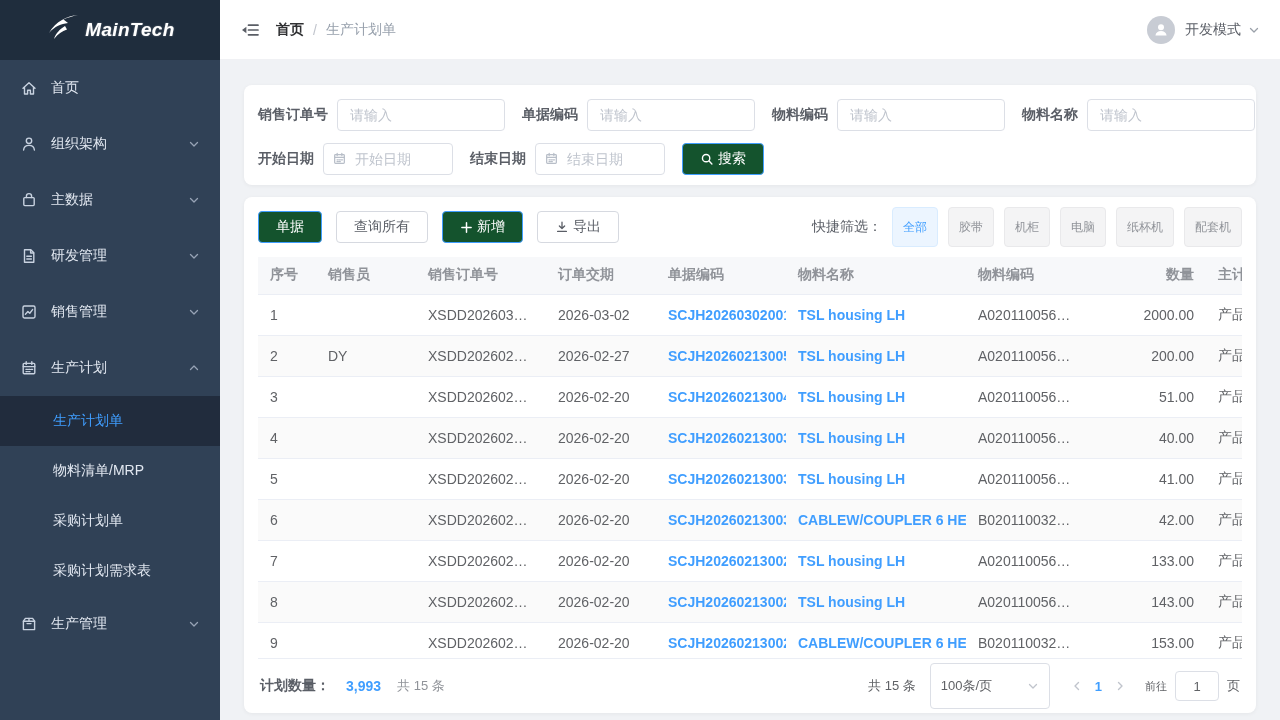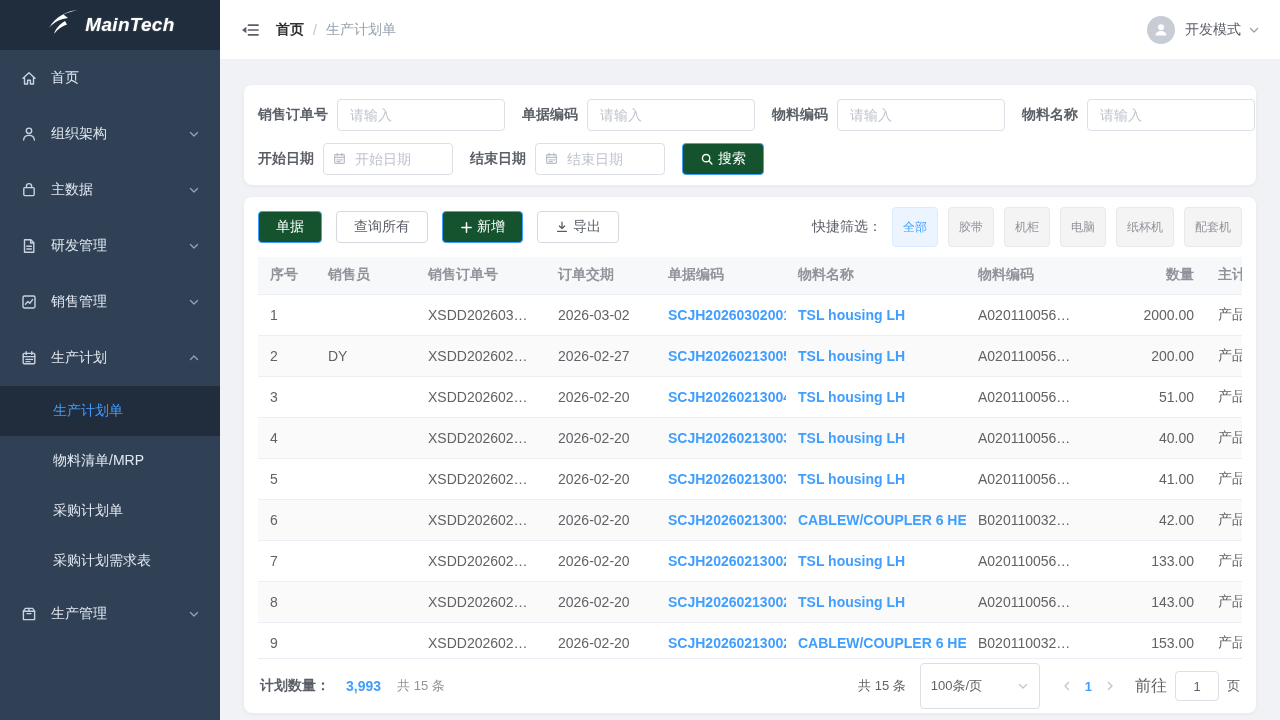--- a/index.html
+++ b/index.html
@@ -2,21 +2,21 @@
 <html><head>
 <meta charset="utf-8">
 <style>
   * { box-sizing: border-box; margin: 0; padding: 0; }
   html,body { width:1280px; height:720px; overflow:hidden; }
   body { font-family:"Liberation Sans","DejaVu Sans",sans-serif; background:#f0f2f5; color:#606266; }
   .app { display:flex; width:1280px; height:720px; }
 
   
   .sidebar { width:220px; flex-shrink:0; background:#304156; display:flex; flex-direction:column; }
-  .logo { height:50px; background:#1f2d3d; display:flex; align-items:center; justify-content:center; gap:4px; }
+  .logo { height:60px; background:#1f2d3d; display:flex; align-items:center; justify-content:center; gap:4px; }
   .logo-text { color:#fff; font-style:italic; font-weight:bold; font-size:19px; letter-spacing:.3px; text-shadow:0 0 2px rgba(255,255,255,.35); }
   .menu { flex:1; }
   .menu-item { height:56px; display:flex; align-items:center; padding:0 20px; color:#e2e8f1; font-size:14px; cursor:pointer; }
   .mi-icon { width:18px; height:18px; margin-right:13px; color:#c8d2e0; display:flex; align-items:center; }
   .mi-chevron { margin-left:auto; color:#97a3b5; display:flex; }
   .submenu-item { height:50px; display:flex; align-items:center; padding-left:53px; color:#e2e8f1; font-size:14px; cursor:pointer; }
   .submenu-item.active { background:#212c3d; color:#409eff; }
 
   
   .main { flex:1; min-width:0; display:flex; flex-direction:column; }
@@ -75,21 +75,21 @@
   .pq-label { font-size:14px; font-weight:700; color:#5a5e66; }
   .pq-val { font-size:14px; font-weight:700; color:#409eff; margin-left:16px; }
   .pq-total { font-size:13px; color:#909399; margin-left:16px; }
   .pager { margin-left:auto; display:flex; align-items:center; }
   .pg-total { font-size:13px; color:#606266; }
   .pg-size { width:120px; height:46px; border:1px solid #dcdfe6; border-radius:4px; display:flex; align-items:center; padding:0 10px; margin-left:14px; font-size:13px; color:#606266; cursor:pointer; }
   .pg-size .caret { margin-left:auto; color:#c0c4cc; display:flex; }
   .pg-arrow { color:#c0c4cc; padding:0 9px; display:flex; cursor:pointer; }
   .pg-arrow.prev { margin-left:12px; }
   .pg-cur { color:#409eff; font-size:13px; font-weight:700; padding:0 3px; cursor:pointer; }
-  .pg-goto { font-size:16px; color:#606266; margin-left:10px; }
+  .pg-goto { font-size:11px; color:#606266; margin-left:10px; }
   .pg-input { width:44px; height:30px; border:1px solid #dcdfe6; border-radius:4px; text-align:center; font-size:13px; color:#606266; margin-left:8px; outline:none; font-family:inherit; }
   .pg-unit { font-size:13px; color:#606266; margin-left:8px; }
 </style>
 </head>
 <body>
 
 <div class="app">
 
   <aside class="sidebar">
     <div class="logo">

